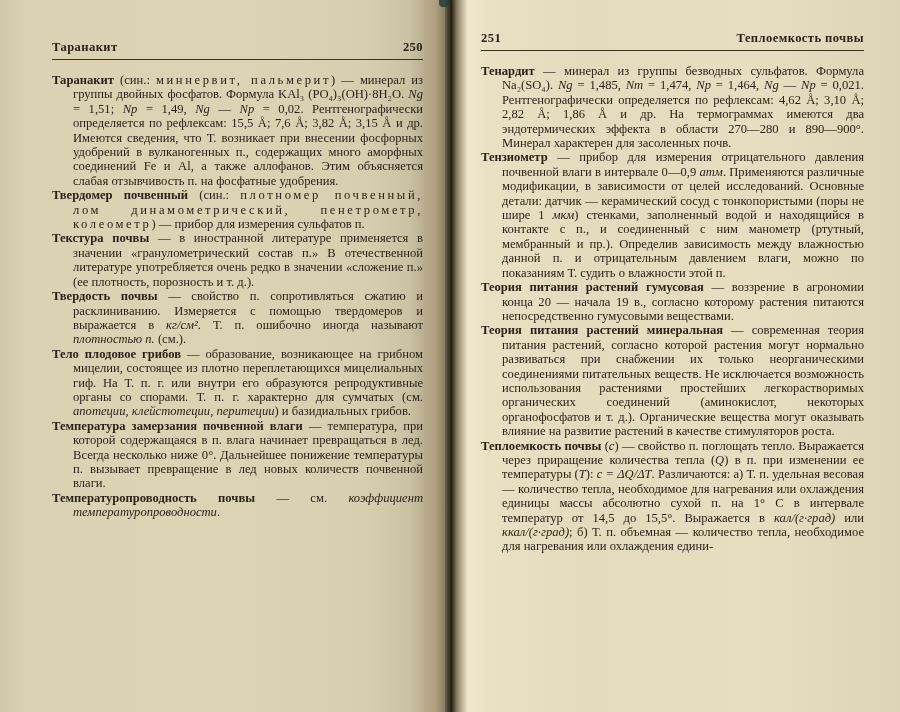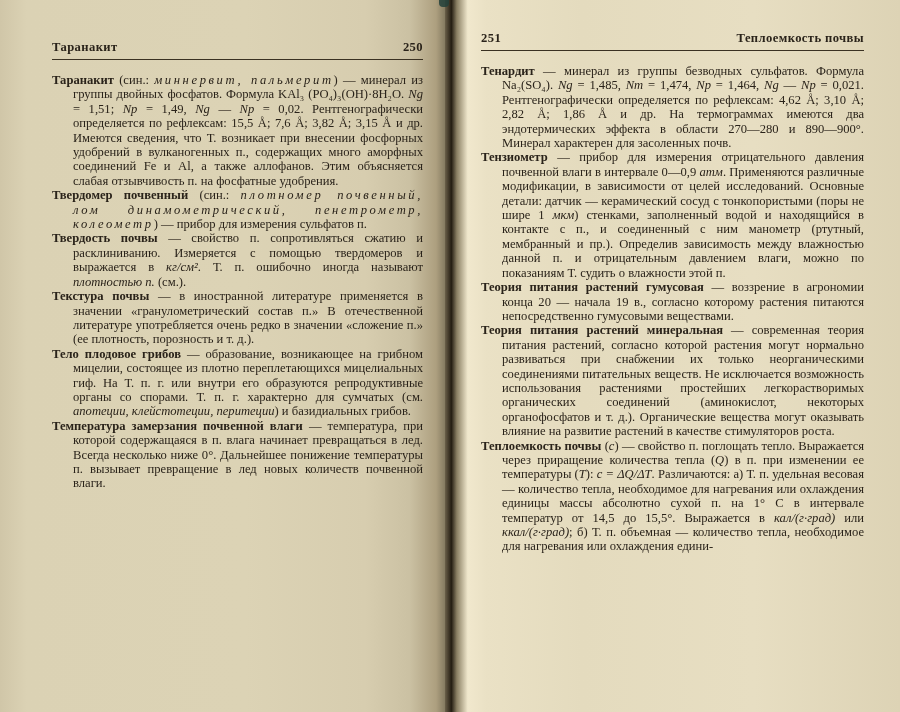--- a/index.html
+++ b/index.html
@@ -33,21 +33,21 @@
   .head-rule { border:none; border-top:1.3px solid #3a3122; margin:4px 0 13px 0; }
 
   .entry {
     margin:0; text-align:justify;
     font-size:12.6px; line-height:14.4px;
     padding-left:21px; text-indent:-21px;
     hyphens:auto; -webkit-hyphens:auto;
   }
   .term { font-weight:bold; }
   .i  { font-style:italic; }
-  .sp { letter-spacing:2.6px;font-style:italic; }
+  .sp { letter-spacing:2.6px; }
 
   .gutter-mark {
     position:absolute; left:439px; top:0; width:10px; height:7px;
     background:#22403a; border-radius:0 0 4px 4px; opacity:0.85;
   }
 </style>
 </head>
 <body>
 
 <div class="spread">
@@ -55,24 +55,25 @@
   <div class="page page-left">
     <div class="content-left">
       <div class="page-head">
         <span>Таранакит</span>
         <span>250</span>
       </div>
       <hr class="head-rule">
       <div>
           <p class="entry"><span class="term">Таранакит</span><span> (син.: </span><span class="sp">миннервит, пальмерит</span><span>) — минерал из группы двойных фосфатов. Формула KAl₃ (PO₄)₃(OH)·8H₂O. </span><span class="i">Ng</span><span> = 1,51; </span><span class="i">Np</span><span> = 1,49, </span><span class="i">Ng</span><span> — </span><span class="i">Np</span><span> = 0,02. Рентгенографически определяется по рефлексам: 15,5 Å; 7,6 Å; 3,82 Å; 3,15 Å и др. Имеются сведения, что Т. возникает при внесении фосфорных удобрений в вулканогенных п., содержащих много аморфных соединений Fe и Al, а также аллофанов. Этим объясняется слабая отзывчивость п. на фосфатные удобрения.</span></p>
           <p class="entry"><span class="term">Твердомер почвенный</span><span> (син.: </span><span class="sp">плотномер почвенный, лом динамометрический, пенетрометр, колеометр</span><span>) — прибор для измерения сульфатов п.</span></p>
+          <p class="entry"><span class="term">Текстура почвы</span><span> — в иностранной литературе применяется в значении «гранулометрический состав п.» В отечественной литературе употребляется очень редко в значении «сложение п.» (ее плотность, порозность и т. д.).</span></p>
           <p class="entry"><span class="term">Твердость почвы</span><span> — свойство п. сопротивляться сжатию и расклиниванию. Измеряется с помощью твердомеров и выражается в </span><span class="i">кг/см²</span><span>. Т. п. ошибочно иногда называют </span><span class="i">плотностью п.</span><span> (см.).</span></p>
-          <p class="entry"><span class="term">Текстура почвы</span><span> — в иностранной литературе применяется в значении «гранулометрический состав п.» В отечественной литературе употребляется очень редко в значении «сложение п.» (ее плотность, порозность и т. д.).</span></p>
           <p class="entry"><span class="term">Тело плодовое грибов</span><span> — образование, возникающее на грибном мицелии, состоящее из плотно переплетающихся мицелиальных гиф. На Т. п. г. или внутри его образуются репродуктивные органы со спорами. Т. п. г. характерно для сумчатых (см. </span><span class="i">апотеции, клейстотеции, перитеции</span><span>) и базидиальных грибов.</span></p>
           <p class="entry"><span class="term">Температура замерзания почвенной влаги</span><span> — температура, при которой содержащаяся в п. влага начинает превращаться в лед. Всегда несколько ниже 0°. Дальнейшее понижение температуры п. вызывает превращение в лед новых количеств почвенной влаги.</span></p>
+          <p class="entry"><span class="term">Температуропроводность почвы</span><span> — см. </span><span class="i">коэффициент температуропроводности</span><span>.</span></p>
         </div>
     </div>
   </div>
 
   <div class="page page-right">
     <div class="content-right">
       <div class="page-head">
         <span>251</span>
         <span>Теплоемкость почвы</span>
       </div>

